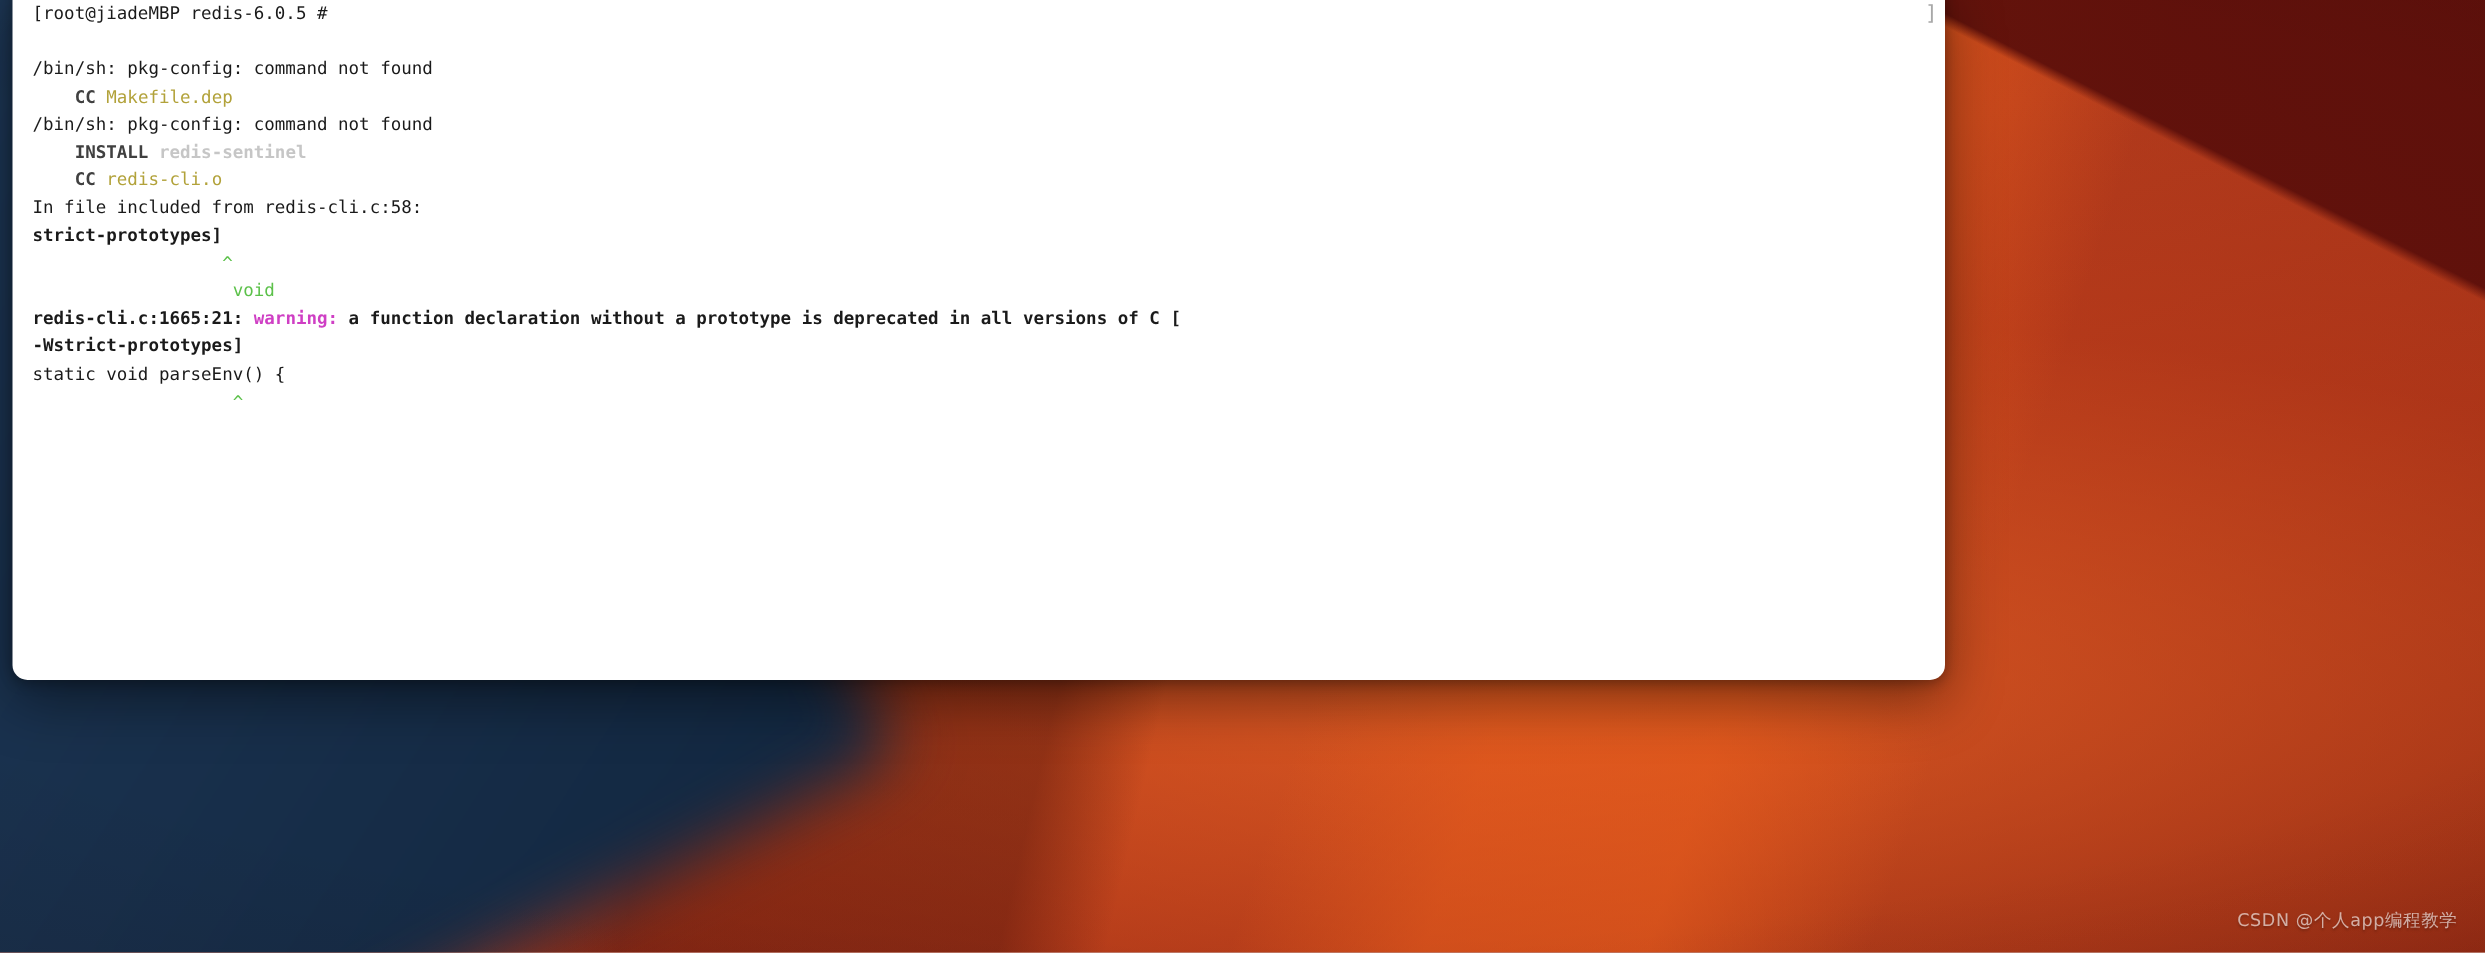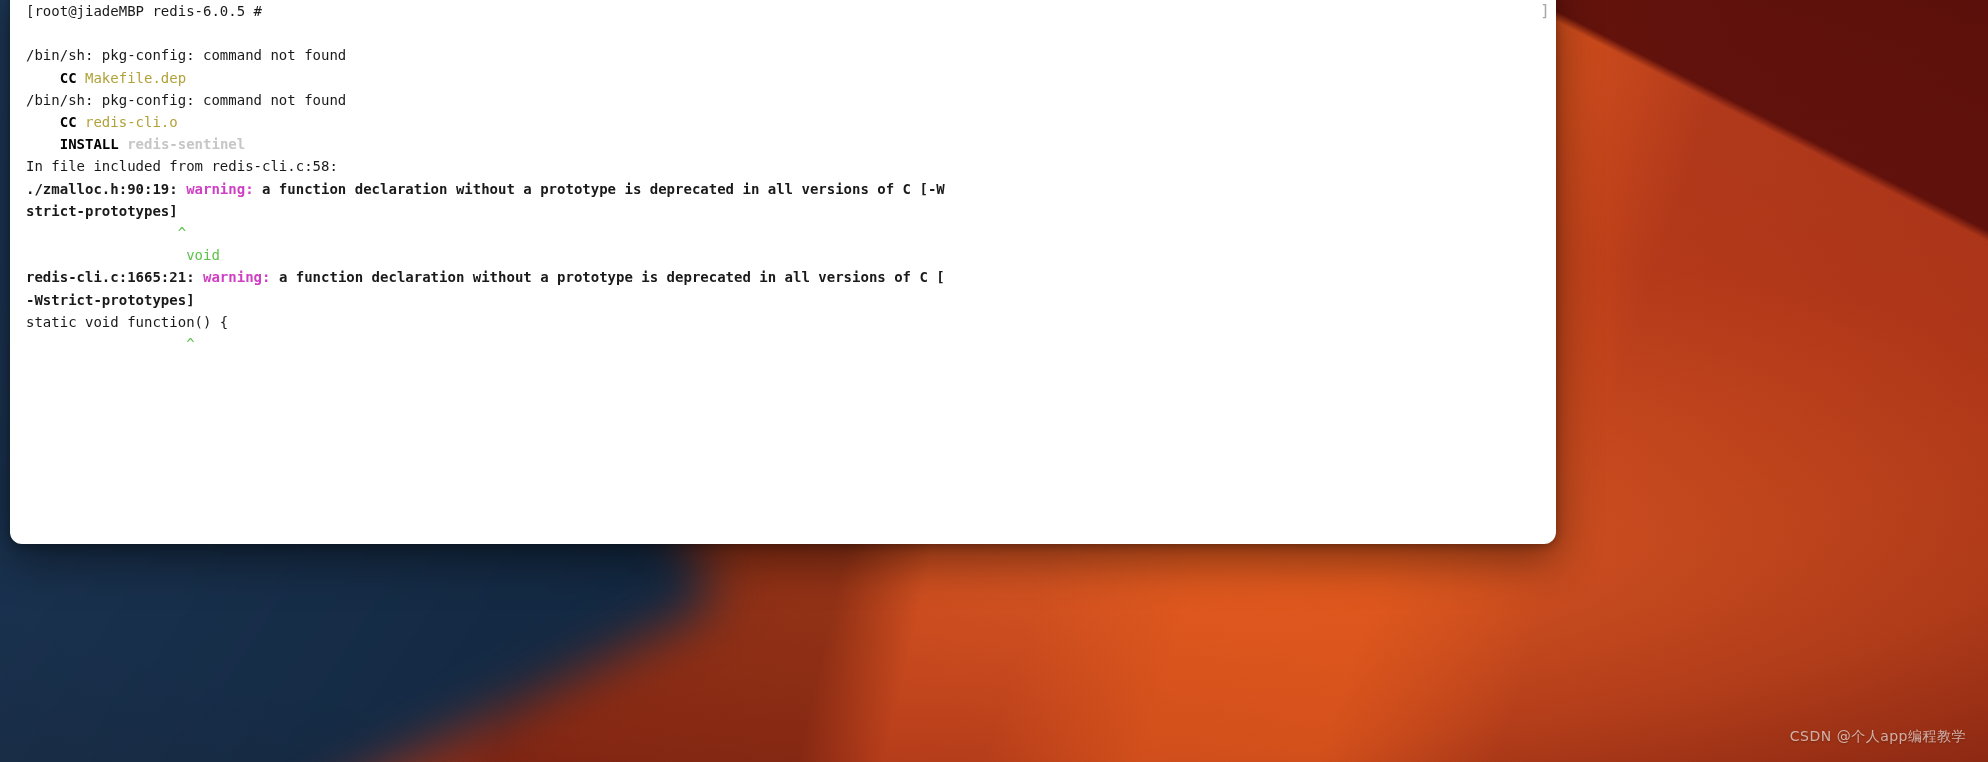--- a/index.html
+++ b/index.html
@@ -65,21 +65,21 @@
     font-size:14px;
     line-height:22.2px;
     color:#1a1a1a;
     white-space:pre;
     letter-spacing:0px;
   }
   .b{font-weight:bold;}
   .blank{height:22.2px;}
 
   
-  .c-blue   {color:#000000;font-weight:bold;}
+  .c-blue   {color:#404040;font-weight:bold;}
   .c-olive  {color:#b2a23a;}
   .c-gray   {color:#c6c6c6;font-weight:bold;}
   .c-magenta{color:#cf3fc4;font-weight:bold;}
   .c-green  {color:#5cc14a;}
   .c-black  {color:#1a1a1a;}
 
   
   #scroll-bracket{
     position:absolute;
     right:6px; top:14px;
@@ -108,28 +108,27 @@
   <div id="wallpaper-vignette"></div>
 </div>
 
 <div id="terminal-window">
   <div id="terminal-body">
       <div class="term-line"><span class="c-black">[root@jiadeMBP redis-6.0.5 #</span></div>
       <div class="term-line blank">&nbsp;</div>
       <div class="term-line"><span class="c-black">/bin/sh: pkg-config: command not found</span></div>
       <div class="term-line"><span class="c-black">    </span><span class="c-blue">CC</span><span class="c-black"> </span><span class="c-olive">Makefile.dep</span></div>
       <div class="term-line"><span class="c-black">/bin/sh: pkg-config: command not found</span></div>
+      <div class="term-line"><span class="c-black">    </span><span class="c-blue">INSTALL</span><span class="c-black"> </span><span class="c-gray">redis-sentinel</span></div>
       <div class="term-line"><span class="c-black">    </span><span class="c-blue">CC</span><span class="c-black"> </span><span class="c-olive">redis-cli.o</span></div>
-      <div class="term-line"><span class="c-black">    </span><span class="c-blue">INSTALL</span><span class="c-black"> </span><span class="c-gray">redis-sentinel</span></div>
       <div class="term-line"><span class="c-black">In file included from redis-cli.c:58:</span></div>
-      <div class="term-line"><span class="c-black b">./zmalloc.h:90:19: </span><span class="c-magenta">warning: </span><span class="c-black b">a function declaration without a prototype is deprecated in all versions of C [-W</span></div>
       <div class="term-line"><span class="c-black b">strict-prototypes]</span></div>
       <div class="term-line"><span class="c-black">                  </span><span class="c-green">^</span></div>
       <div class="term-line"><span class="c-black">                   </span><span class="c-green">void</span></div>
       <div class="term-line"><span class="c-black b">redis-cli.c:1665:21: </span><span class="c-magenta">warning: </span><span class="c-black b">a function declaration without a prototype is deprecated in all versions of C [</span></div>
       <div class="term-line"><span class="c-black b">-Wstrict-prototypes]</span></div>
-      <div class="term-line"><span class="c-black">static void function() {</span></div>
+      <div class="term-line"><span class="c-black">static void parseEnv() {</span></div>
       <div class="term-line"><span class="c-black">                   </span><span class="c-green">^</span></div>
     </div>
   <div id="scroll-bracket">]</div>
 </div>
 
 <div id="watermark">CSDN @个人app编程教学</div>
 
 </body></html>

